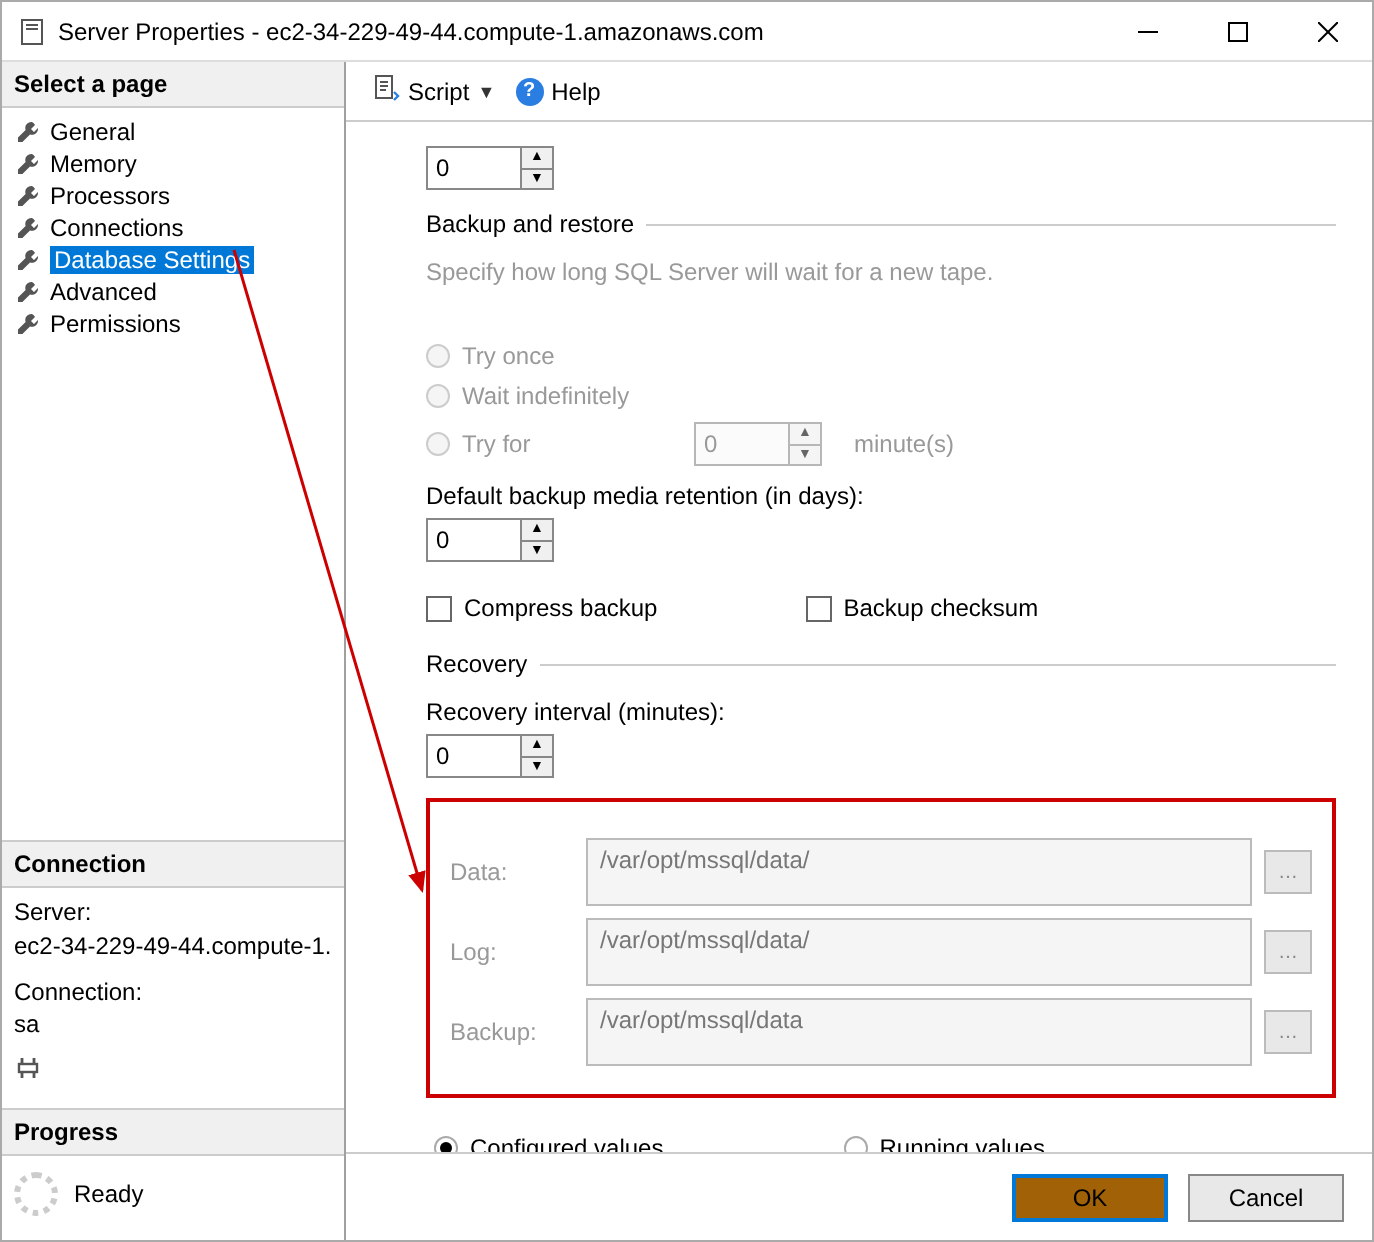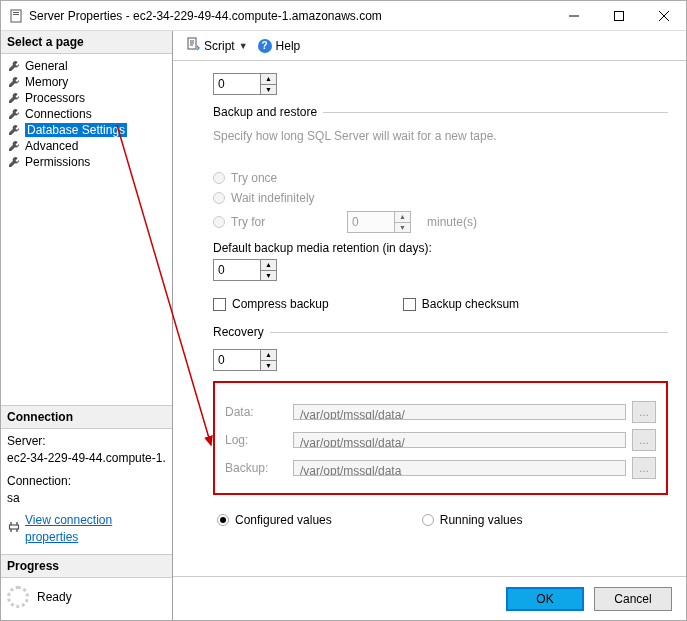--- a/index.html
+++ b/index.html
@@ -282,21 +282,21 @@
     row-gap: 6px;
     column-gap: 6px;
     align-items: center;
     margin-top: 8px;
   }
   .loc-input {
     border: 1px solid #bbb;
     background: #f5f5f5;
     color: #777;
     padding: 3px 6px;
-    height: 16px;
+    height: 34px;
     overflow:hidden;
   }
   .loc-browse {
     border: 1px solid #bbb;
     background: #e8e8e8;
     height: 22px;
     display:flex;
     align-items:center;
     justify-content:center;
     color:#888;
@@ -326,21 +326,21 @@
     border: 1px solid #888;
     background: #e8e8e8;
     display:flex;
     align-items:center;
     justify-content:center;
     cursor: default;
   }
   .btn.primary {
     border: 1px solid #0078d7;
     box-shadow: inset 0 0 0 1px #0078d7;
-    background:#0ea5e9;
+    background:#a16207;
   }
 
   
   .arrow-svg {
     position: absolute;
     top: 0;
     left: 0;
     pointer-events: none;
   }
 </style>
@@ -437,21 +437,20 @@
           <div style="height:6px"></div>
           <div class="conn-label">Connection:</div>
           <div class="conn-value">sa</div>
           <div class="conn-link">
             <span>
               <svg width="14" height="14" viewBox="0 0 14 14">
                   <path d="M4 2v3M10 2v3M4 9v3M10 9v3" stroke="#555" stroke-width="1.4"></path>
                   <rect x="2.5" y="5" width="9" height="4" fill="none" stroke="#555" stroke-width="1.2"></rect>
                 </svg>
             </span>
-            <span>View connection properties</span>
           </div>
         </div>
       </div>
 
       <div class="progress-box">
         <div class="section-header">Progress</div>
         <div class="progress-body">
           <div class="progress-ring"></div>
           <span>Ready</span>
         </div>
@@ -538,20 +537,21 @@
             <span>Backup checksum</span>
           </div>
         </div>
 
         <div class="group-title">
           <span>Recovery</span>
           <div class="line"></div>
         </div>
 
         <div class="row">
+          <span class="ctrl-label">Recovery interval (minutes):</span>
           <div class="spinner">
             <input value="0" style="">
             <div class="spin-btns">
                 <div>▲</div>
                 <div>▼</div>
               </div>
           </div>
         </div>
 
         <div class="red-box">

